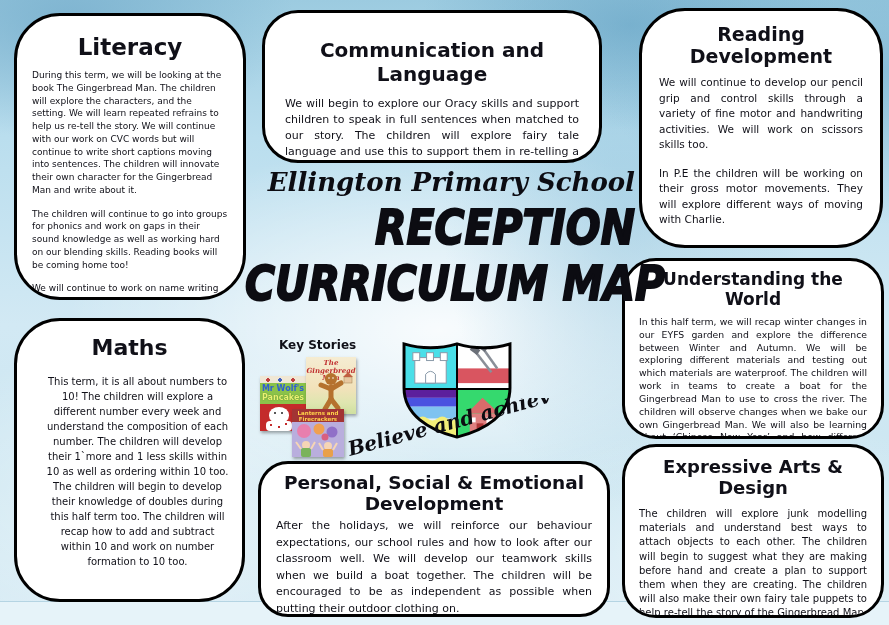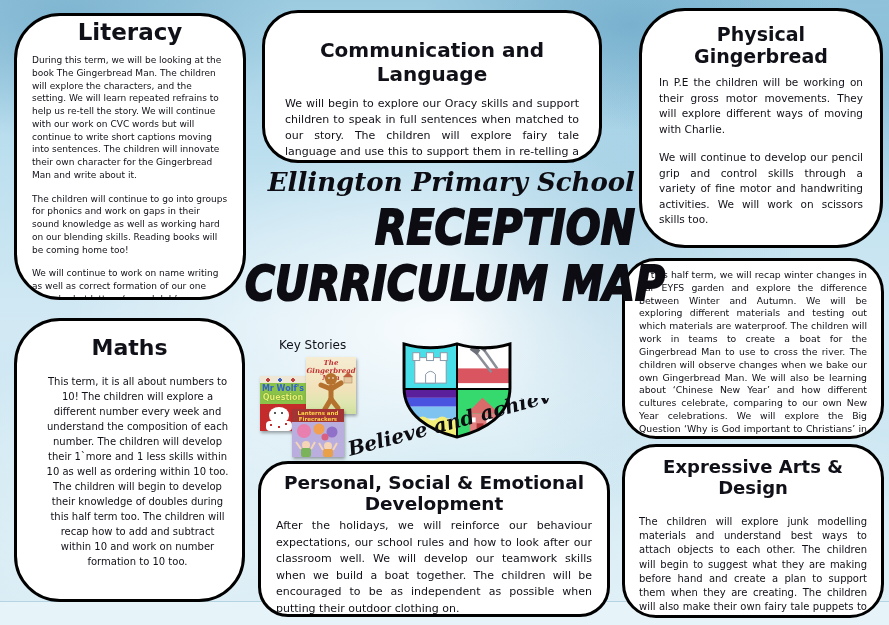--- a/index.html
+++ b/index.html
@@ -15,50 +15,50 @@
       radial-gradient(ellipse 420px 220px at 160px 500px, rgba(255,255,255,0.55), transparent 70%),
       radial-gradient(ellipse 420px 200px at 760px 560px, rgba(255,255,255,0.5), transparent 70%),
       linear-gradient(180deg,#9ccbe0 0%,#badeee 22%,#d2e9f4 52%,#cbe6f1 78%,#d9ecf5 100%);
   }
   .bottom-strip{position:absolute;left:0;top:601px;width:889px;height:24px;
     background:#e6f3f9;border-top:1px solid rgba(140,185,210,0.55);}
   .box{position:absolute;background:#ffffff;border:3px solid #000;box-sizing:border-box;overflow:hidden;}
   .box h2{font-weight:bold;text-align:center;margin:0;color:#101018;}
   .box p{margin:0;}
   
-  .literacy{left:14px;top:13px;width:232px;height:287px;border-radius:46px;padding:3px 15px 8px;}
+  .literacy{left:14px;top:13px;width:232px;height:287px;border-radius:46px;padding:18px 15px 8px;}
   .literacy h2{font-size:23px;margin-bottom:9px;}
   .literacy p{font-size:9px;line-height:1.42;margin-bottom:11px;text-align:left;}
   .comm{left:262px;top:10px;width:340px;height:153px;border-radius:36px;padding:9px 20px 6px;}
   .comm h2{font-size:20px;margin-bottom:10px;margin-top:16px;}
   .comm p{font-size:11px;line-height:1.45;text-align:justify;}
   .phys{left:639px;top:8px;width:244px;height:240px;border-radius:46px;padding:12px 17px 6px;}
   .phys h2{font-size:19px;margin-bottom:8px;}
   .phys p{font-size:10.5px;line-height:1.48;text-align:justify;margin-bottom:13px;}
   .utw{left:622px;top:258px;width:262px;height:181px;border-radius:34px;padding:8px 14px 4px;}
   .utw h2{font-size:17px;margin-bottom:7px;}
   .utw p{font-size:9.3px;line-height:1.38;text-align:justify;}
   .ead{left:622px;top:444px;width:262px;height:174px;border-radius:34px;padding:9px 14px 4px;}
-  .ead h2{font-size:18px;margin-bottom:17px;}
+  .ead h2{font-size:18px;margin-bottom:9px;}
   .ead p{font-size:10px;line-height:1.42;text-align:justify;}
   .maths{left:14px;top:318px;width:231px;height:284px;border-radius:46px;padding:14px 13px 6px;}
   .maths h2{font-size:22px;margin-bottom:14px;}
   .maths p{font-size:10px;line-height:1.5;text-align:center;margin-left:16px;}
   .psed{left:258px;top:461px;width:352px;height:156px;border-radius:30px;padding:8px 15px 4px;}
   .psed h2{font-size:18.5px;margin-bottom:4px;}
   .psed p{font-size:11px;line-height:1.5;text-align:justify;}
   
   .center-title{position:absolute;left:245px;top:167px;width:390px;text-align:right;}
   .school-name{font-family:"DejaVu Serif",serif;font-style:italic;font-weight:bold;
     font-size:26px;letter-spacing:0px;color:#0c0c12;}
   .map-title{margin-top:2px;font-style:italic;font-weight:bold;font-size:41px;line-height:1.18;
     letter-spacing:0px;color:#0c0c12;-webkit-text-stroke:1.7px #0c0c12;
     transform:scaleY(1.18);transform-origin:top center;white-space:nowrap;}
   
-  .key-stories-label{position:absolute;left:279px;top:338px;font-size:12px;color:#101018;}
+  .key-stories-label{position:absolute;left:279px;top:338px;font-size:12px;color:#101018;font-weight:bold;}
   .book{position:absolute;box-shadow:1px 2px 3px rgba(0,0,0,0.35);overflow:hidden;}
   .book-wolf{left:260px;top:376px;width:46px;height:55px;background:#8bc24a;}
   .wolf-topstrip{position:absolute;left:0;top:0;width:46px;height:7px;background:#efe7d5;
     background-image:radial-gradient(circle 2px at 8px 4px,#c04040 90%,transparent),
     radial-gradient(circle 2px at 20px 4px,#4060c0 90%,transparent),
     radial-gradient(circle 2px at 33px 4px,#c04040 90%,transparent);}
   .wolf-line1{position:absolute;left:0;top:8px;width:46px;text-align:center;
     font-size:8px;font-weight:bold;color:#2f5fd0;}
   .wolf-line2{position:absolute;left:0;top:17px;width:46px;text-align:center;
     font-size:8px;font-weight:bold;color:#e9f272;text-shadow:0 0 1px #3a6b1d;}
@@ -98,26 +98,27 @@
     <p>We will continue to work on name writing as well as correct formation of our one armed robot letters ‘r,n,m,h,k,b’</p>
 
   </section>
 
   <section class="box comm">
     <h2>Communication and Language</h2>
     <p>We will begin to explore our Oracy skills and support children to speak in full sentences when matched to our story. The children will explore fairy tale language and use this to support them in re-telling a story. The children will be encourage to speak in full sentences. We will explore the Gingerbread Man and answer questions about the story too.</p>
   </section>
 
   <section class="box phys">
-    <h2>Physical Gingerbread</h2>
+    <h2>Reading Development</h2>
+    <p>We will continue to develop our pencil grip and control skills through a variety of fine motor and handwriting activities. We will work on scissors skills too.</p>
     <p>In P.E the children will be working on their gross motor movements. They will explore different ways of moving with Charlie.</p>
-    <p>We will continue to develop our pencil grip and control skills through a variety of fine motor and handwriting activities. We will work on scissors skills too.</p>
   </section>
 
   <section class="box utw">
+    <h2>Understanding the World</h2>
     <p>In this half term, we will recap winter changes in our EYFS garden and explore the difference between Winter and Autumn. We will be exploring different materials and testing out which materials are waterproof. The children will work in teams to create a boat for the Gingerbread Man to use to cross the river. The children will observe changes when we bake our own Gingerbread Man. We will also be learning about ‘Chinese New Year’ and how different cultures celebrate, comparing to our own New Year celebrations. We will explore the Big Question ‘Why is God important to Christians’ in our RE lessons.</p>
   </section>
 
   <section class="box ead">
     <h2>Expressive Arts &amp; Design</h2>
     <p>The children will explore junk modelling materials and understand best ways to attach objects to each other. The children will begin to suggest what they are making before hand and create a plan to support them when they are creating. The children will also make their own fairy tale puppets to help re-tell the story of the Gingerbread Man. We explore beats in music and begin to move to the beat. The children will create a Chinese Dragon Dance and perform it to a small audience.</p>
   </section>
 
   <section class="box maths">
     <h2>Maths</h2>
@@ -135,21 +136,21 @@
       <div>RECEPTION</div>
       <div>CURRICULUM MAP</div>
     </div>
   </div>
 
   <div class="key-stories-label">Key Stories</div>
 
   <div class="book book-wolf">
     <div class="wolf-topstrip"></div>
     <div class="wolf-line1">Mr Wolf's</div>
-    <div class="wolf-line2">Question</div>
+    <div class="wolf-line2">Pancakes</div>
     <div class="wolf-bottom"></div>
     <div class="wolf-face"></div>
     <div class="wolf-eye" style="left:14px;top:36px;"></div>
     <div class="wolf-eye" style="left:21px;top:36px;"></div>
     <div class="wolf-shirt"></div>
   </div>
 
   <div class="book book-ginger">
     <div class="ginger-title">The Gingerbread Man</div>
     <svg width="50" height="57" viewBox="0 0 50 57" style="position:absolute;left:0;top:0;">

